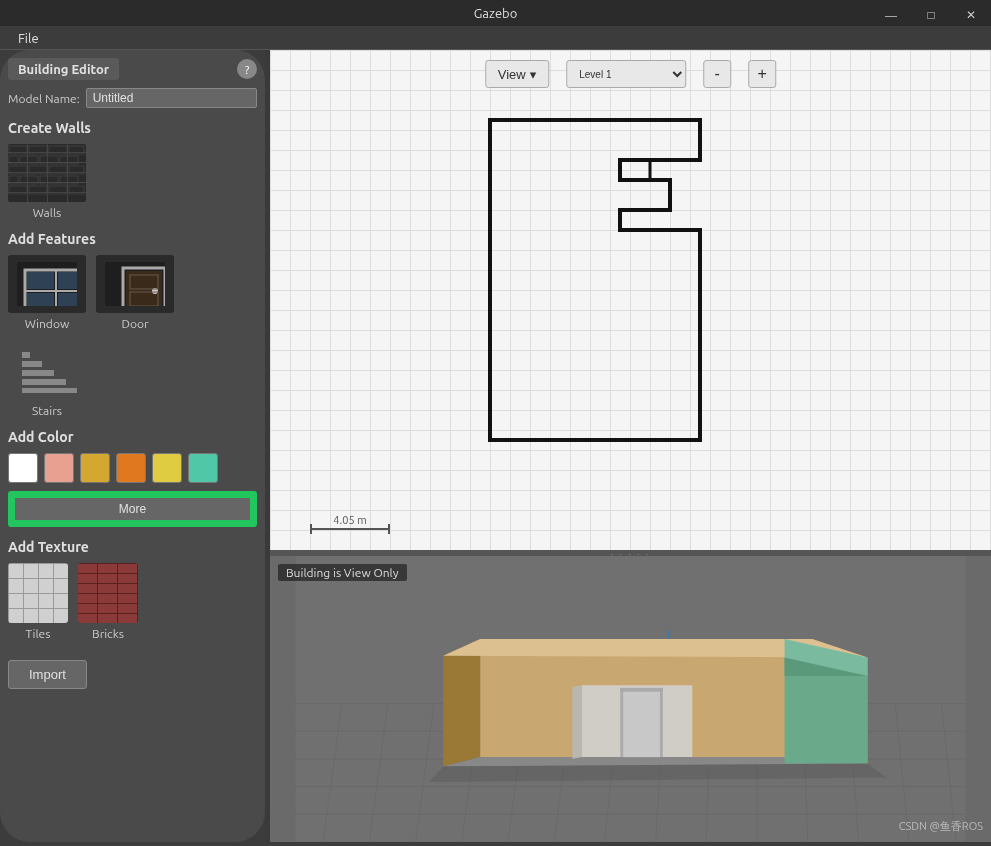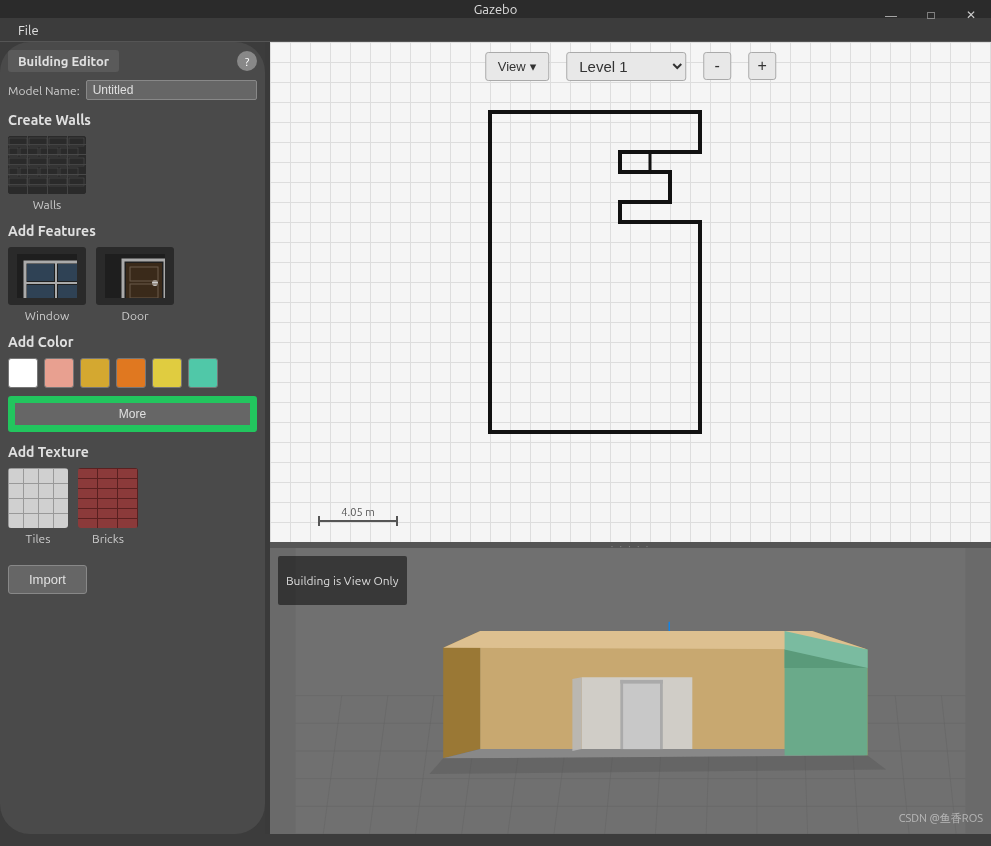--- a/index.html
+++ b/index.html
@@ -8,21 +8,21 @@
       height: 846px;
       background: #3c3c3c;
       font-family: Ubuntu, Arial, sans-serif;
       font-size: 13px;
       color: #e0e0e0;
       overflow: hidden;
     }
 
     
     #titlebar {
-      height: 18px;
+      height: 26px;
       background: #2b2b2b;
       display: flex;
       align-items: center;
       justify-content: center;
       position: relative;
       user-select: none;
     }
     #titlebar .title {
       color: #ddd;
       font-size: 13px;
@@ -338,21 +338,21 @@
       align-items: center;
       gap: 4px;
     }
 
     .level-select {
       background: #e8e8e8;
       border: 1px solid #aaa;
       color: #333;
       padding: 4px 8px;
       border-radius: 3px;
-      font-size: 15px;
+      font-size: 10px;
       min-width: 120px;
       cursor: pointer;
     }
 
     .zoom-btn {
       background: #e8e8e8;
       border: 1px solid #aaa;
       color: #333;
       width: 28px;
       height: 28px;
@@ -369,21 +369,20 @@
       position: absolute;
       top: 50px;
       left: 200px;
     }
 
     
     .scale-bar {
       position: absolute;
       bottom: 20px;
       left: 40px;
-      padding-left: 8px;
     }
     .scale-text {
       font-size: 11px;
       color: #555;
       text-align: center;
       margin-bottom: 2px;
     }
     .scale-line {
       display: flex;
       align-items: center;
@@ -429,21 +428,21 @@
       overflow: hidden;
     }
 
     .view-only-badge {
       position: absolute;
       top: 8px;
       left: 8px;
       background: rgba(0,0,0,0.5);
       color: #ddd;
       font-size: 12px;
-      padding: 18px 8px;
+      padding: 2px 8px;
       border-radius: 2px;
       z-index: 5;
     }
 
     
     .watermark {
       position: absolute;
       bottom: 8px;
       right: 8px;
       font-size: 11px;
@@ -574,20 +573,37 @@
             <circle cx="50" cy="29" r="3" fill="#ccc"></circle>
 
             <rect x="25" y="13" width="28" height="14" fill="none" stroke="#6a5a4a" stroke-width="1"></rect>
             <rect x="25" y="30" width="28" height="14" fill="none" stroke="#6a5a4a" stroke-width="1"></rect>
           </svg>
         </div>
         <span class="tile-label">Door</span>
       </div>
     </div>
 
+    <div class="items-row">
+      <div class="item-tile">
+        <div class="tile-img stairs-tile">
+          <svg class="stairs-icon-svg" width="78" height="58">
+            <rect width="78" height="58" fill="transparent"></rect>
+
+            <rect x="5" y="48" width="68" height="6" fill="#888"></rect>
+            <rect x="5" y="39" width="56" height="6" fill="#888"></rect>
+            <rect x="5" y="30" width="44" height="6" fill="#888"></rect>
+            <rect x="5" y="21" width="32" height="6" fill="#888"></rect>
+            <rect x="5" y="12" width="20" height="6" fill="#888"></rect>
+            <rect x="5" y="3" width="8" height="6" fill="#888"></rect>
+          </svg>
+        </div>
+        <span class="tile-label">Stairs</span>
+      </div>
+    </div>
 
     <div class="section-title">Add Color</div>
 
     <div class="color-swatches">
       <div class="color-swatch" style="background:#ffffff"></div>
       <div class="color-swatch" style="background:#e8a090"></div>
       <div class="color-swatch" style="background:#d4a830"></div>
       <div class="color-swatch" style="background:#e07820"></div>
       <div class="color-swatch" style="background:#e0cc40"></div>
       <div class="color-swatch" style="background:#50c8a8"></div>

